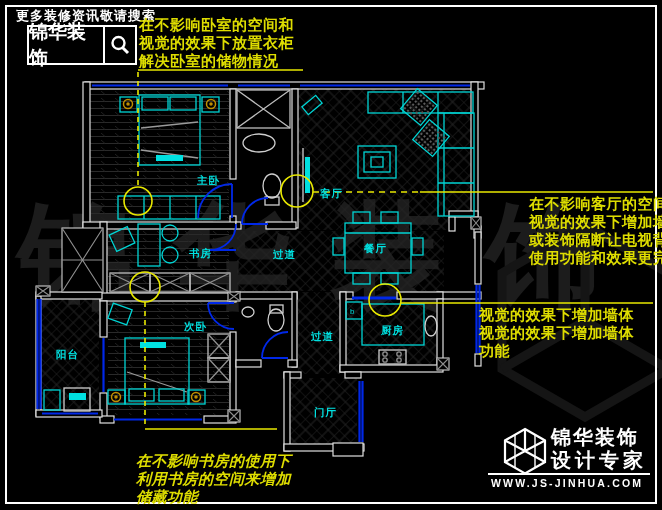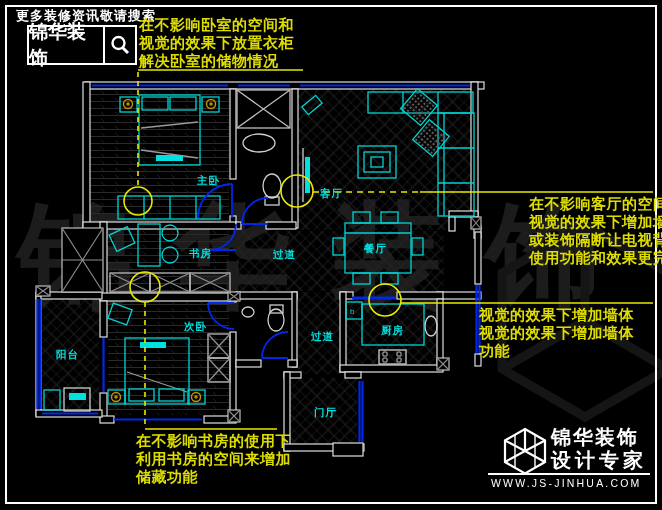--- a/index.html
+++ b/index.html
@@ -6,21 +6,21 @@
   #stage{position:relative;width:662px;height:510px;background:#000;overflow:hidden;
          font-family:"Liberation Sans","DejaVu Sans",sans-serif;}
   #frame{position:absolute;left:5px;top:5px;width:648px;height:495px;border:2px solid #fff;}
   .hdr-tagline{position:absolute;left:16px;top:7px;color:#fff;font-size:13px;font-weight:bold;letter-spacing:1px;}
   .logo-box{position:absolute;left:27px;top:25px;width:106px;height:36px;border:2px solid #fff;display:flex;align-items:stretch;}
   .logo-brand{flex:1;color:#fff;font-size:19px;font-weight:bold;display:flex;align-items:center;justify-content:center;letter-spacing:0px;}
   .logo-mag{width:30px;border-left:2px solid #fff;display:flex;align-items:center;justify-content:center;}
   .ann{position:absolute;font-size:15px;font-weight:bold;line-height:18px;color:#dedd00;letter-spacing:0.5px;white-space:nowrap;}
   .ftr-brand{position:absolute;left:551px;top:426px;color:#fff;font-weight:bold;font-size:20px;line-height:23px;letter-spacing:2px;white-space:nowrap;}
   .ftr-line{position:absolute;left:488px;top:473px;width:162px;height:2px;background:#fff;}
-  .ftr-web{position:absolute;left:491px;top:477px;color:#fff;font-size:10.5px;font-weight:normal;letter-spacing:2.2px;white-space:nowrap;}
+  .ftr-web{position:absolute;left:491px;top:477px;color:#fff;font-size:10.5px;font-weight:bold;letter-spacing:2.2px;white-space:nowrap;}
   svg text{font-family:"Liberation Sans","DejaVu Sans",sans-serif;}
 </style>
 </head>
 <body>
 
 <div id="stage">
 
   <svg width="662" height="510" viewBox="0 0 662 510" style="position:absolute;left:0;top:0;">
     <defs>
       <pattern id="diam" width="16" height="16" patternUnits="userSpaceOnUse" patternTransform="rotate(45)">
@@ -302,21 +302,21 @@
     <div>在不影响客厅的空间和</div>
     <div>视觉的效果下增加墙体</div>
     <div>或装饰隔断让电视背景</div>
     <div>使用功能和效果更完善</div>
   </div>
   <div class="ann" style="left:479px;top:306px;">
     <div>视觉的效果下增加墙体</div>
     <div>视觉的效果下增加墙体</div>
     <div>功能</div>
   </div>
-  <div class="ann" style="left:136px;top:432px;">
+  <div class="ann" style="left:136px;top:452px;font-style:italic;">
     <div>在不影响书房的使用下</div>
     <div>利用书房的空间来增加</div>
     <div>储藏功能</div>
   </div>
 
   <svg width="48" height="50" viewBox="0 0 48 50" style="position:absolute;left:501px;top:426px;">
     <g stroke="#fff" stroke-width="2.2" fill="none">
       <polygon points="24,3 44,14.5 44,36 24,47.5 4,36 4,14.5"></polygon>
       <path d="M24,3 L24,25 L44,36 M24,25 L4,36 M4,14.5 L24,25 M44,14.5 L24,25"></path>
       <path d="M14,9 L14,41 M34,9 L34,41" stroke-width="1.4"></path>

